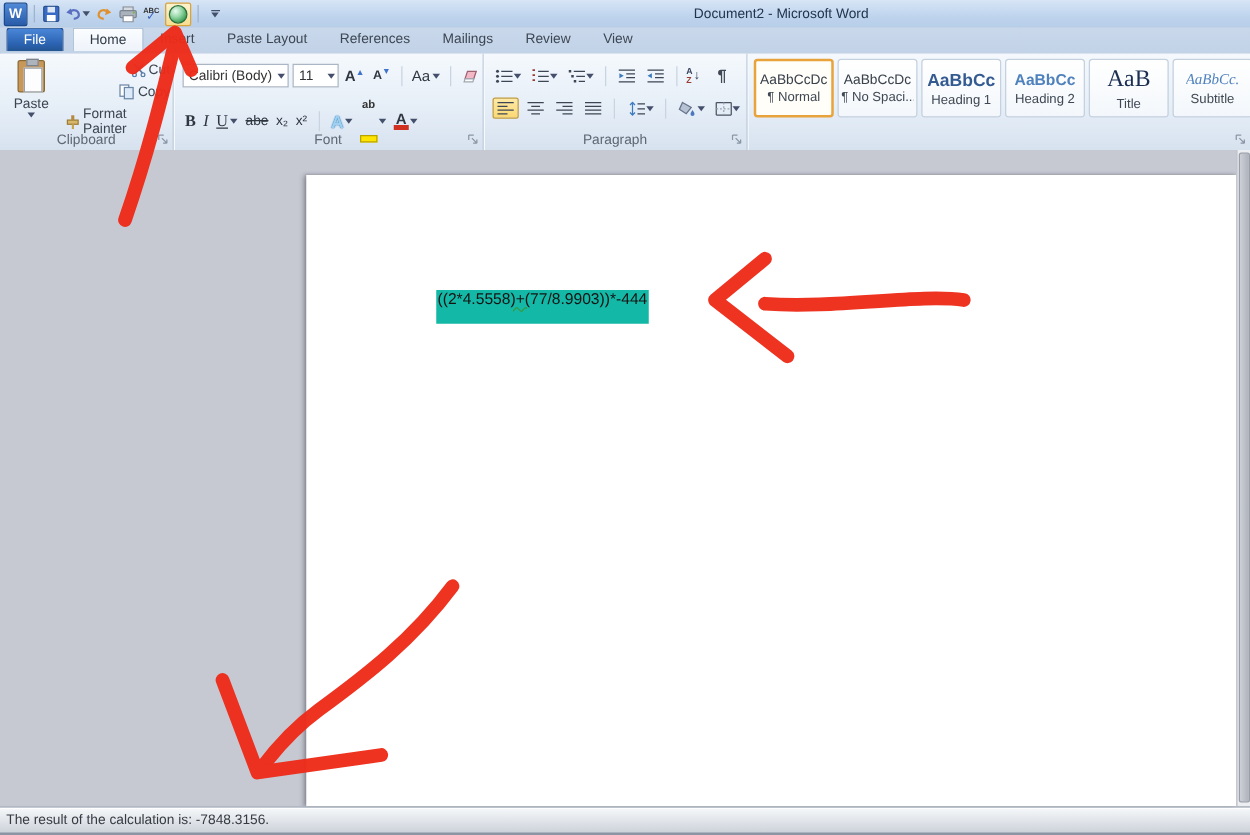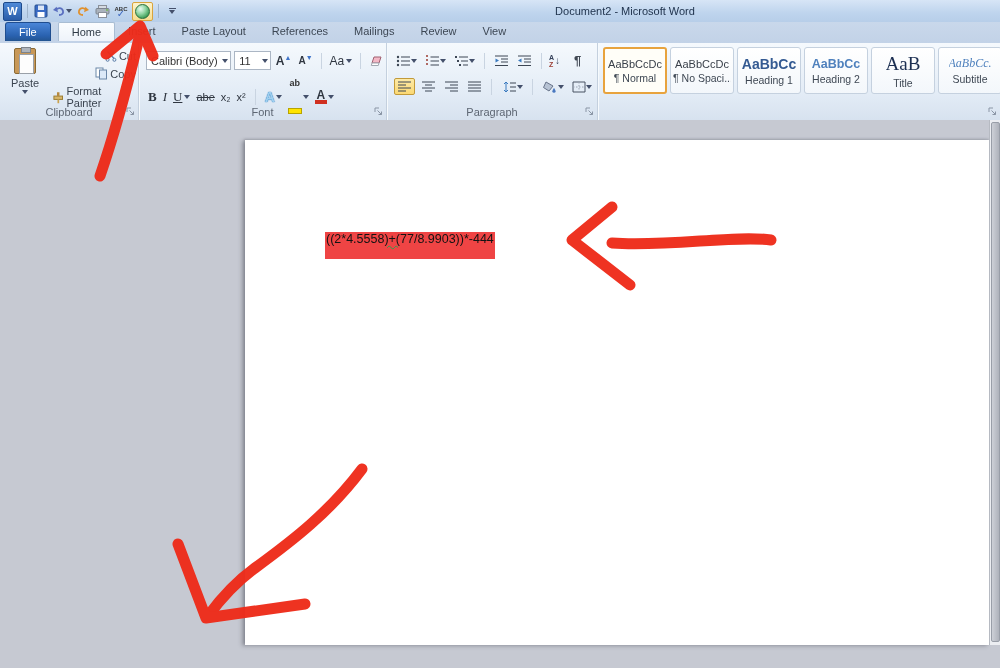--- a/index.html
+++ b/index.html
@@ -94,21 +94,21 @@
   .smp-h2{font-size:12.5px;font-weight:bold;color:#4f81bd;}
   .smp-title{font-size:19px;font-family:"Liberation Serif",serif;color:#1c2f52;}
   .smp-sub{font-size:12px;font-style:italic;font-family:"Liberation Serif",serif;color:#4f81bd;}
   
   .docarea{position:absolute;top:120px;left:0;right:0;height:525px;background:#c6c9d2;}
   .page{position:absolute;left:245px;top:20px;width:745px;height:505px;background:#fff;
     box-shadow:-3px 1px 4px rgba(55,58,68,.35), -1px -1px 2px rgba(55,58,68,.2);}
   .vscroll{position:absolute;right:0;top:0;width:10px;height:100%;background:#eceef2;border-left:1px solid #b6bac2;}
   .thumb{position:absolute;left:1px;top:2px;width:7px;height:518px;
     background:linear-gradient(90deg,#cdd0d7,#aeb2bb);border:1px solid #999ea8;border-radius:2px;}
-  .selection{position:absolute;left:80px;top:92px;background:#ef4444;
+  .selection{position:absolute;left:104px;top:92px;background:#14b8a6;
     font-size:12.5px;line-height:14px;color:#131313;white-space:nowrap;
     display:inline-block;padding:0 1px;}
   .selection::after{content:"";display:block;height:13px;}
   .sq{text-decoration:underline;text-decoration-style:wavy;text-decoration-color:#2f9e4f;
     text-decoration-thickness:1px;text-underline-offset:2px;}
   
   .statusbar{position:absolute;bottom:0;left:0;right:0;height:23px;
     background:linear-gradient(#f7f9fb,#cdd2da);border-top:1px solid #aab2bd;
     box-shadow:inset 0 1px 0 #fff;border-bottom:2px solid #8d95a5;
     display:flex;align-items:center;padding-left:5px;box-sizing:border-box;
@@ -435,20 +435,23 @@
 
   <div class="docarea">
     <div class="page">
       <div class="selection"><span>((2*4.5558</span><span class="sq">)+(</span><span>77/8.9903))*-444</span></div>
     </div>
     <div class="vscroll">
       <div class="thumb"></div>
     </div>
   </div>
 
+  <div class="statusbar">
+    <span>The result of the calculation is: -7848.3156.</span>
+  </div>
 
   <svg class="overlay" viewBox="0 0 1000 668">
     <g stroke="#ee2b19" stroke-width="11" fill="none" stroke-linecap="round" stroke-linejoin="round" opacity="0.96">
       <g>
         <path d="M100 176 C122 112 133 62 141 30"></path>
         <path d="M106 54 L140 26 L153 56"></path>
       </g>
       <g>
         <path d="M771 240 C735 235 668 247 612 243"></path>
         <path d="M612 207 L572 240 L630 285"></path>

